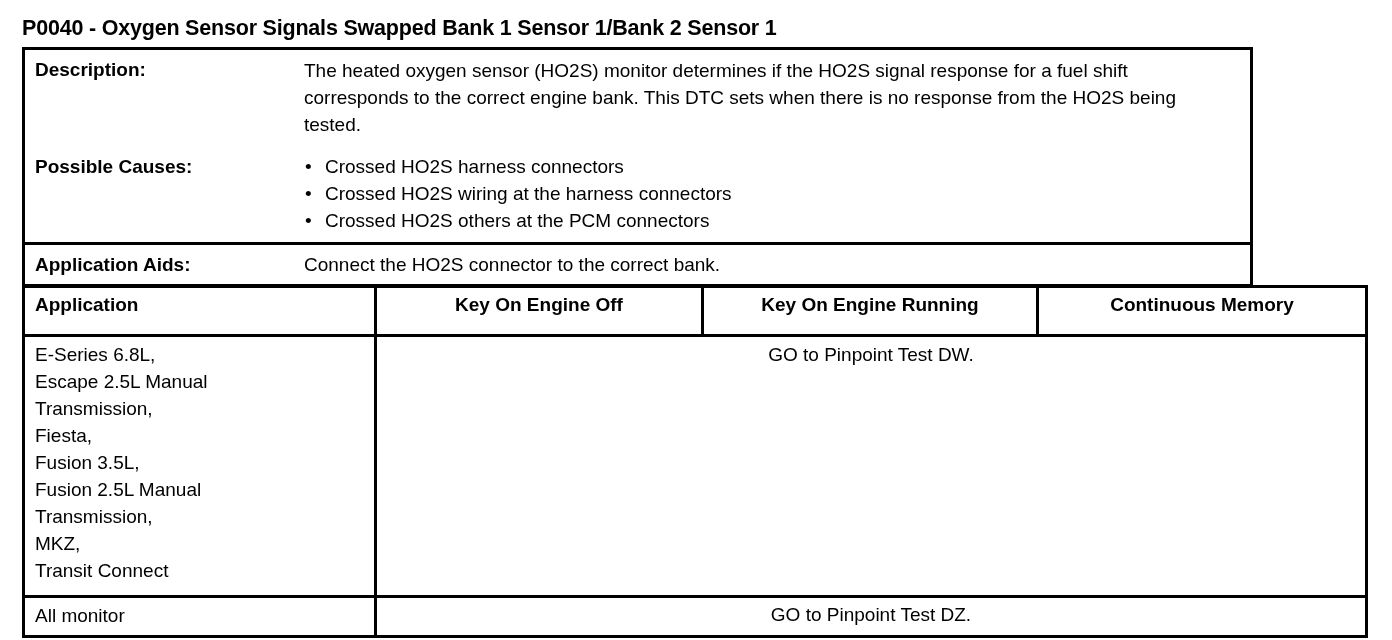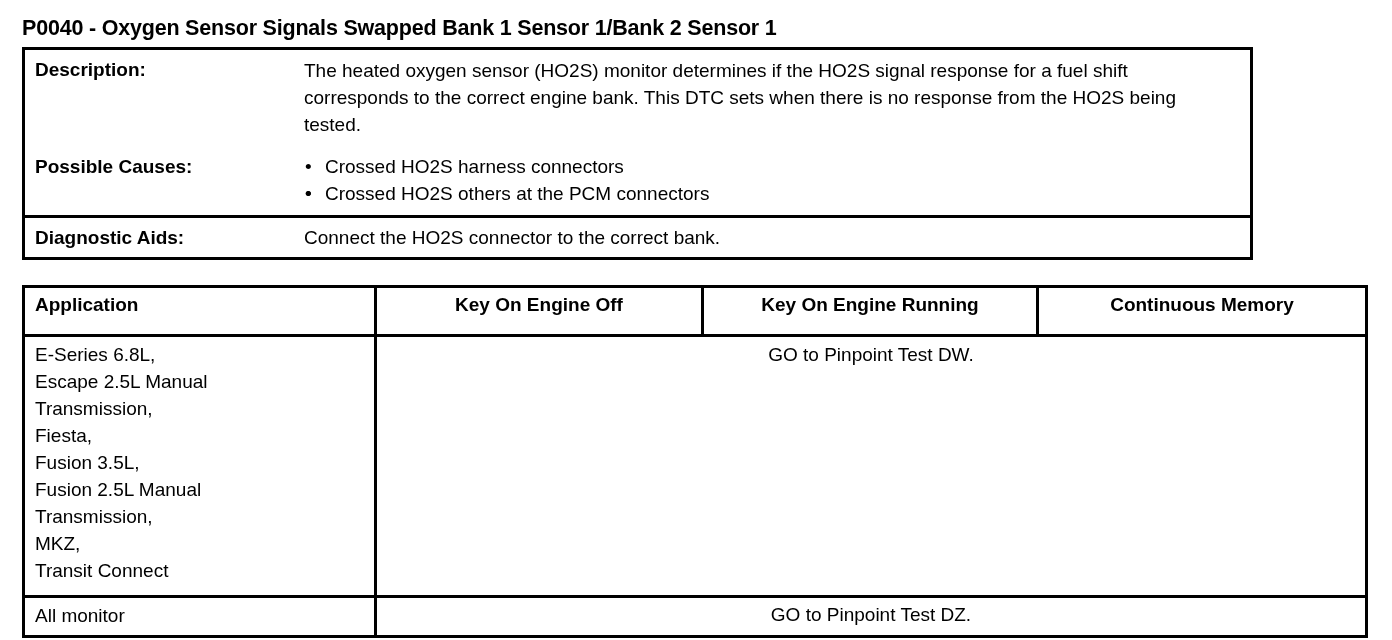--- a/index.html
+++ b/index.html
@@ -157,31 +157,32 @@
     <div class="info-row">
       <div class="info-label">Possible Causes:</div>
       <div class="info-content">
         <ul class="cause-list">
           <li>
             <span class="bullet-dot">•</span>
             <span>Crossed HO2S harness connectors</span>
           </li>
           <li>
             <span class="bullet-dot">•</span>
+            <span>Crossed HO2S wiring at the harness connectors</span>
           </li>
           <li>
             <span class="bullet-dot">•</span>
             <span>Crossed HO2S others at the PCM connectors</span>
           </li>
         </ul>
       </div>
     </div>
 
     <div class="info-row separated aids-row">
-      <div class="info-label">Diagnostic Aids:</div>
+      <div class="info-label">Application Aids:</div>
       <div class="info-content">
         <p>Connect the HO2S connector to the correct bank.</p>
       </div>
     </div>
 
   </div>
 
   <table class="app-table">
     <colgroup>
       <col class="col-w-app">

